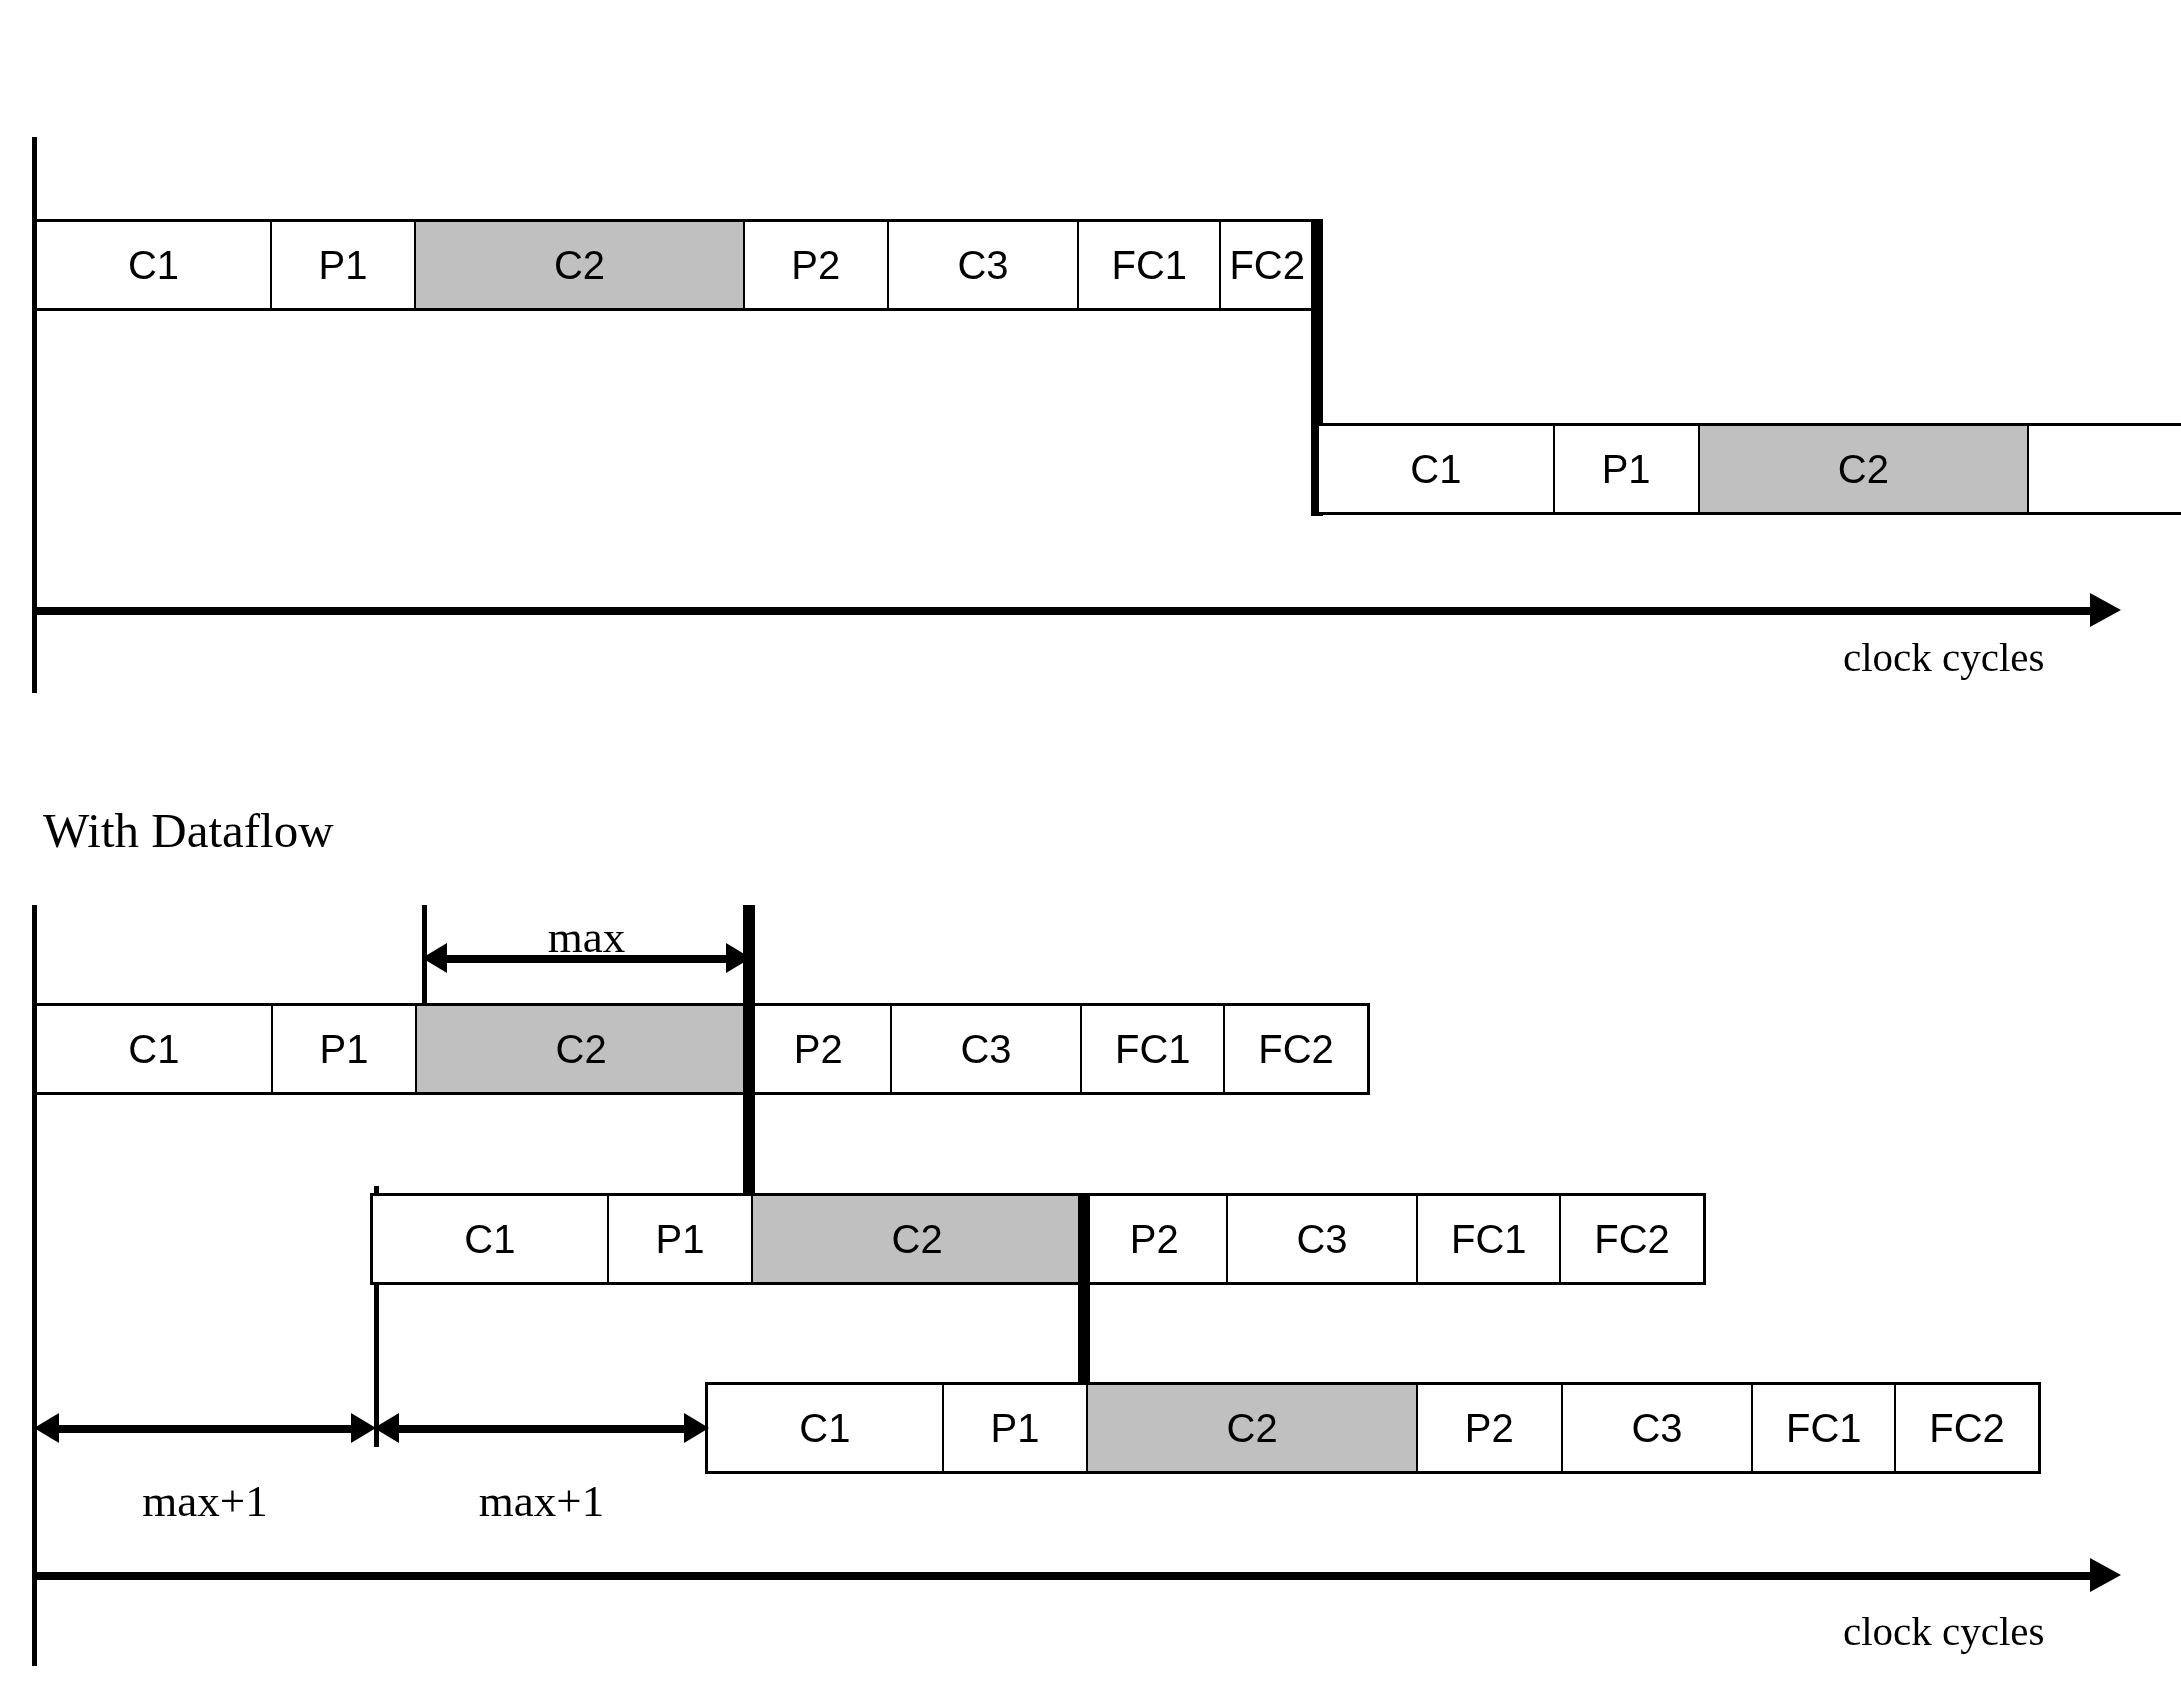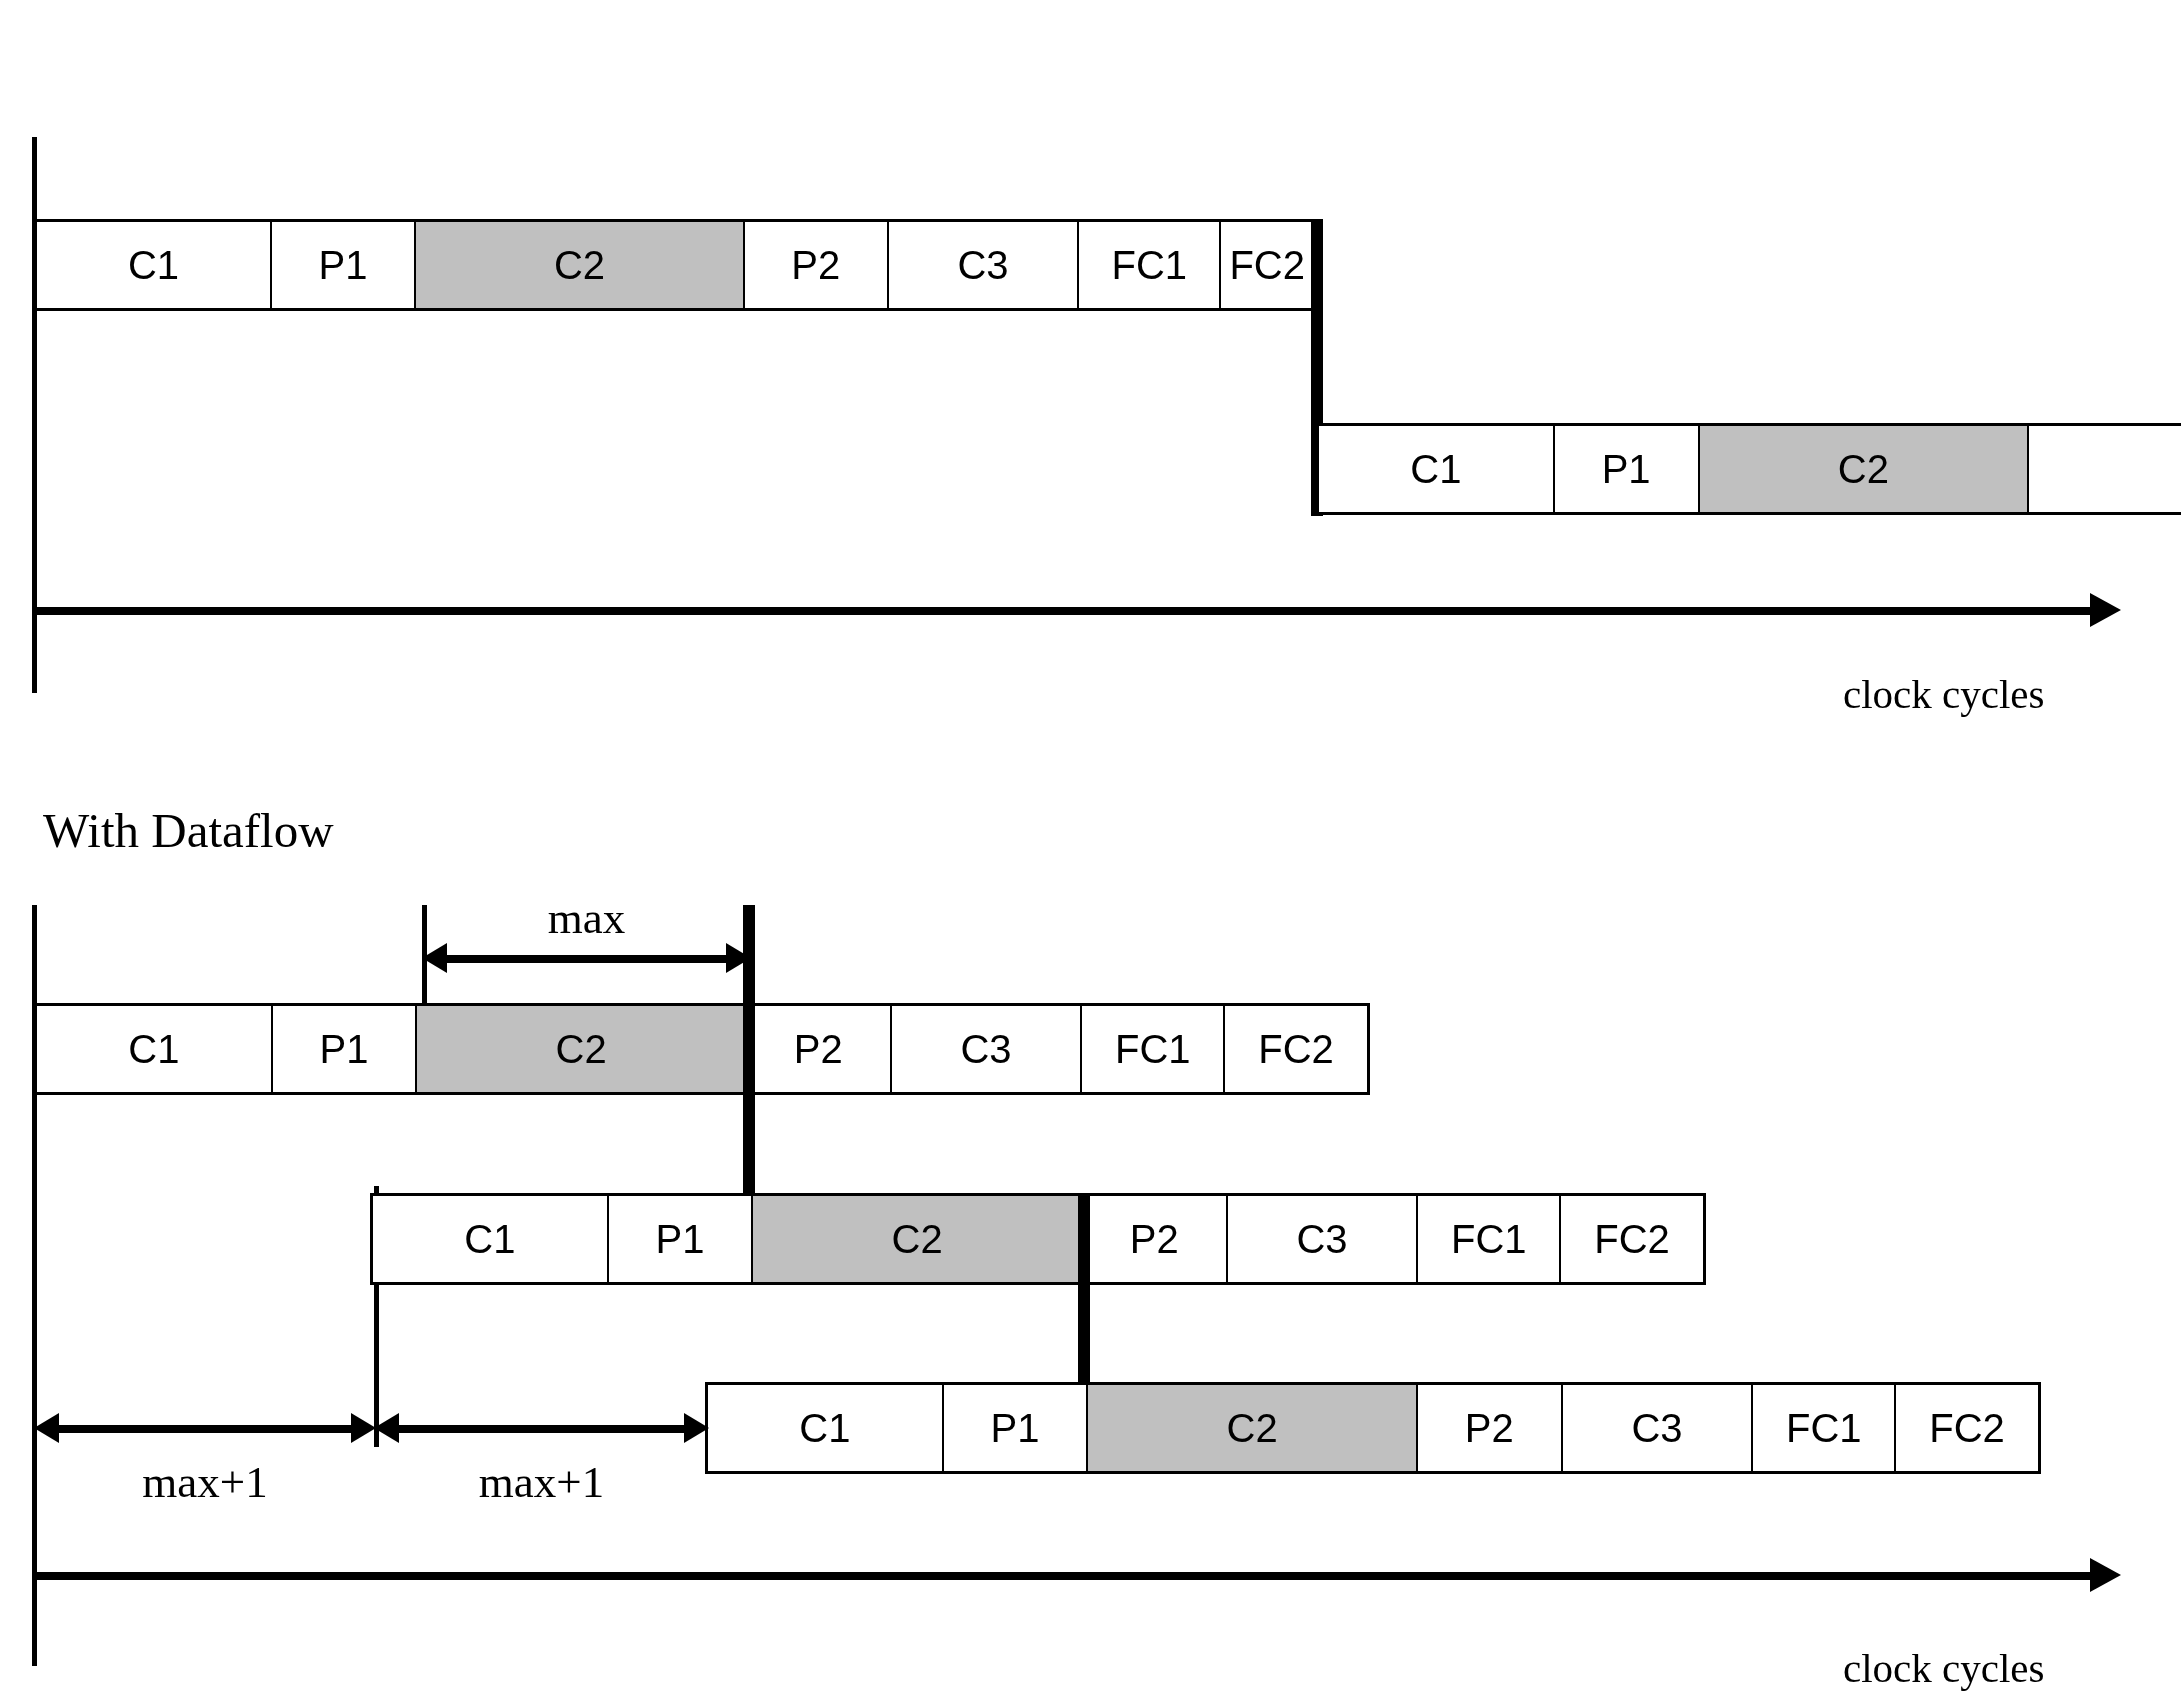--- a/index.html
+++ b/index.html
@@ -14,21 +14,21 @@
                  font-size:49px;color:#000;white-space:nowrap;line-height:1;}
 
   
   .yaxis{position:absolute;width:5.4px;background:#000;}
   .xaxis-line{position:absolute;height:8px;background:#000;}
   .xaxis-head{position:absolute;width:0;height:0;
               border-top:17px solid transparent;
               border-bottom:17px solid transparent;
               border-left:31px solid #000;}
   .axis-label{position:absolute;font-family:"Liberation Serif", serif;
-              font-size:41px;color:#000;white-space:nowrap;line-height:1;margin-top:37px;}
+              font-size:41px;color:#000;white-space:nowrap;line-height:1;}
 
   
   .row{position:absolute;display:flex;box-sizing:border-box;
        border:3.6px solid #000;background:#0ea5e9;}
   .cell{box-sizing:border-box;display:flex;align-items:center;
         justify-content:center;background:#fff;color:#000;
         font-family:"Liberation Sans", sans-serif;font-size:40px;
         border-right:2.7px solid #000;}
   .cell:last-child{border-right:none;}
   .cell.shaded{background:#c0c0c0;}
@@ -42,21 +42,21 @@
   
   .dim{position:absolute;height:8px;}
   .dim .shaft{position:absolute;left:20px;right:20px;top:0;height:8px;background:#000;}
   .dim .head-l{position:absolute;left:0;top:-11.7px;width:0;height:0;
                border-top:15.3px solid transparent;border-bottom:15.3px solid transparent;
                border-right:25px solid #000;}
   .dim .head-r{position:absolute;right:0;top:-11.7px;width:0;height:0;
                border-top:15.3px solid transparent;border-bottom:15.3px solid transparent;
                border-left:25px solid #000;}
   .dim-label{position:absolute;font-family:"Liberation Serif", serif;
-             font-size:45px;color:#000;white-space:nowrap;text-align:center;line-height:1;}
+             font-size:45px;color:#000;white-space:nowrap;text-align:center;line-height:1;margin-top:19px;}
 </style>
 </head>
 <body>
 
 <div class="canvas">
 
 
   <div class="yaxis" style="left:31.5px;top:137px;height:556px;"></div>
 
   <div class="row" style="left:34px;top:219px;width:1282px;height:92px;">

